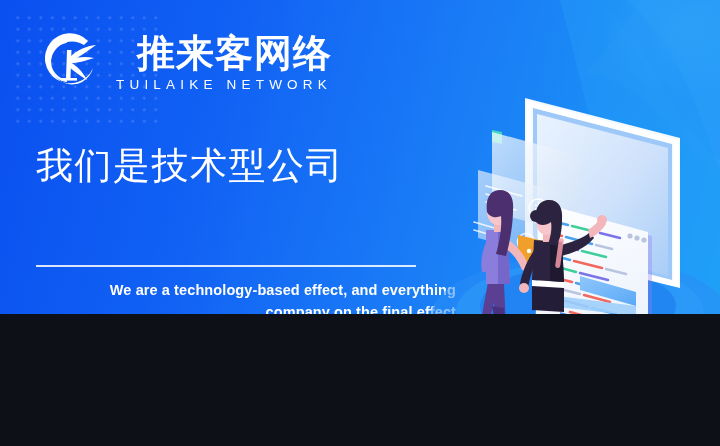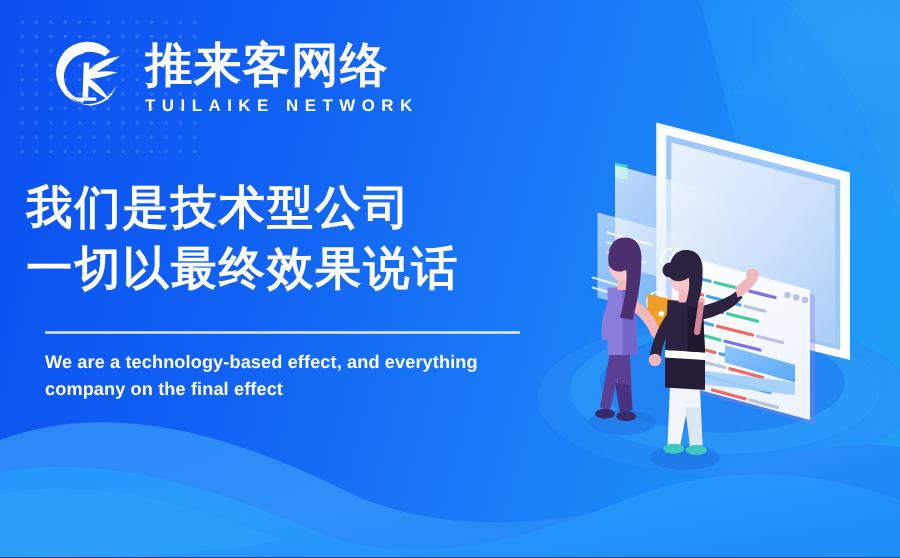--- a/index.html
+++ b/index.html
@@ -4,24 +4,25 @@
 <title>Banner</title>
 <style>
   html, body {
     margin: 0;
     padding: 0;
     background: #0d1117;
   }
   #banner {
     position: relative;
     width: 720px;
-    height: 446px;
+    height: 314px;
     overflow: hidden;
     font-family: "Liberation Sans", "DejaVu Sans", sans-serif;
     background: linear-gradient(105deg, #0a4ff0 0%, #1161f4 30%, #1a7cf6 60%, #1ba0f6 100%);
+    text-align: right;
   }
 
   
   .bg-layer {
     position: absolute;
     inset: 0;
     pointer-events: none;
   }
   .bg-layer svg { display: block; width: 720px; height: 446px; }
 
@@ -51,34 +52,34 @@
     color: #ffffff;
     font-size: 38px;
     font-weight: bold;
     line-height: 1.05;
     letter-spacing: 1px;
     white-space: nowrap;
   }
   .logo-en {
     color: #ffffff;
     font-size: 13.5px;
-    font-weight: bold;
+    font-weight: normal;
     letter-spacing: 5.2px;
     margin-top: 3px;
     white-space: nowrap;
   }
 
   
   .headline {
     position: absolute;
-    left: 21px;
+    left: 36px;
     top: 142px;
     color: #ffffff;
     font-size: 37px;
-    font-weight: bold;
+    font-weight: normal;
     line-height: 1.32;
     letter-spacing: 1.5px;
     white-space: nowrap;
   }
   .headline .line { display: block; }
 
   .divider {
     position: absolute;
     left: 36px;
     top: 265px;
@@ -176,21 +177,20 @@
       </svg>
     </div>
     <div class="logo-text-col">
       <div class="logo-cn">推来客网络</div>
       <div class="logo-en">TUILAIKE NETWORK</div>
     </div>
   </div>
 
   <div class="headline">
     <span class="line">我们是技术型公司</span>
-    <span class="line">一切以最终效果说话</span>
   </div>
 
   <div class="divider"></div>
 
   <div class="subtitle">
     <span class="line">We are a technology-based effect, and everything</span>
     <span class="line">company on the final effect</span>
   </div>
 
   <div class="illo">

